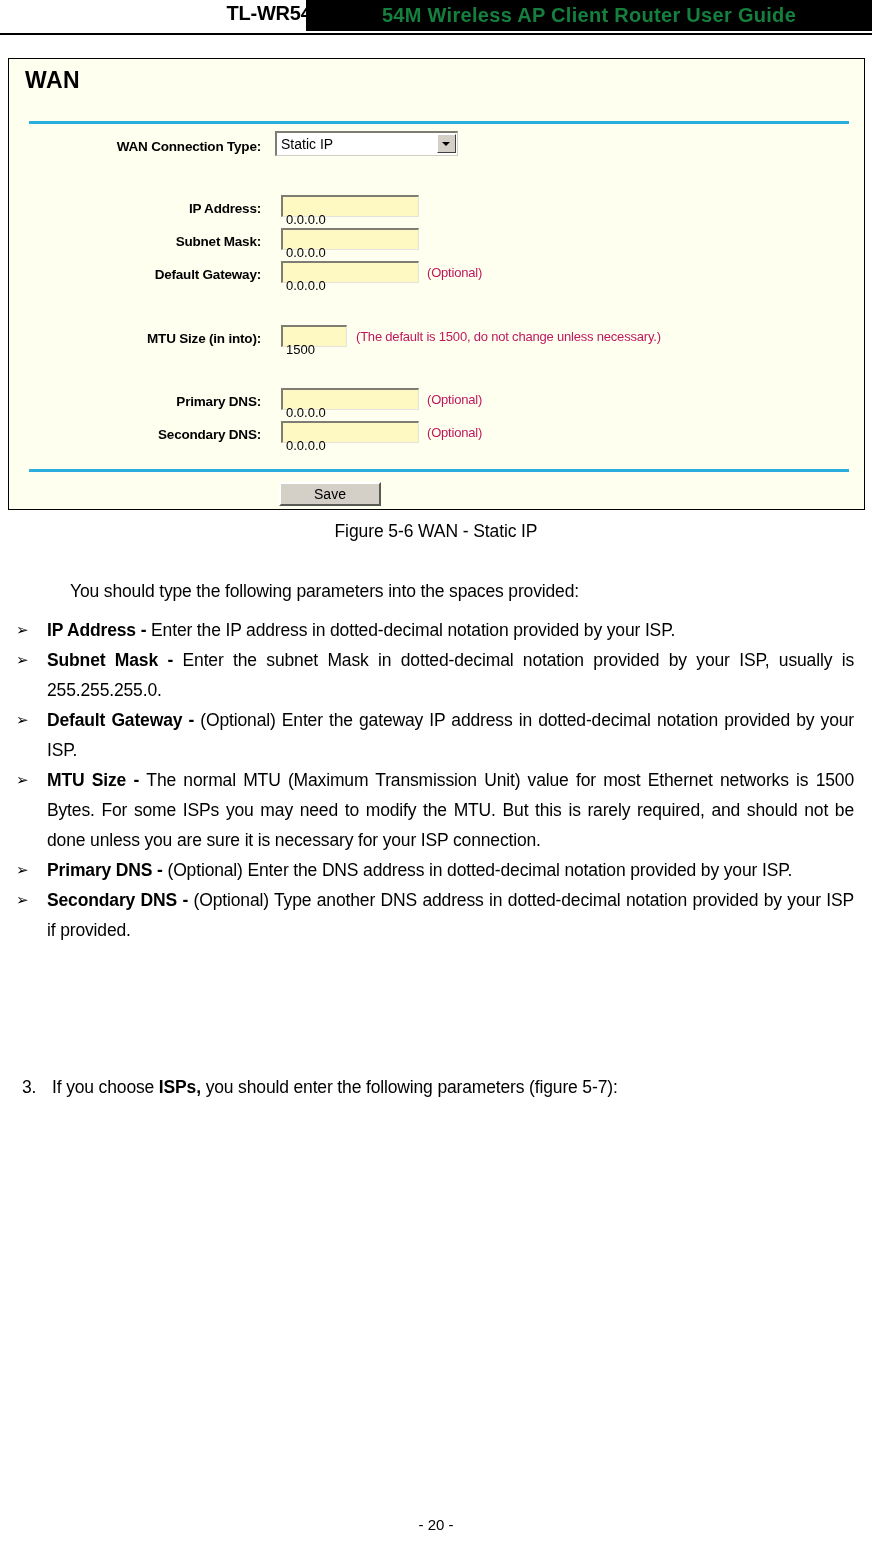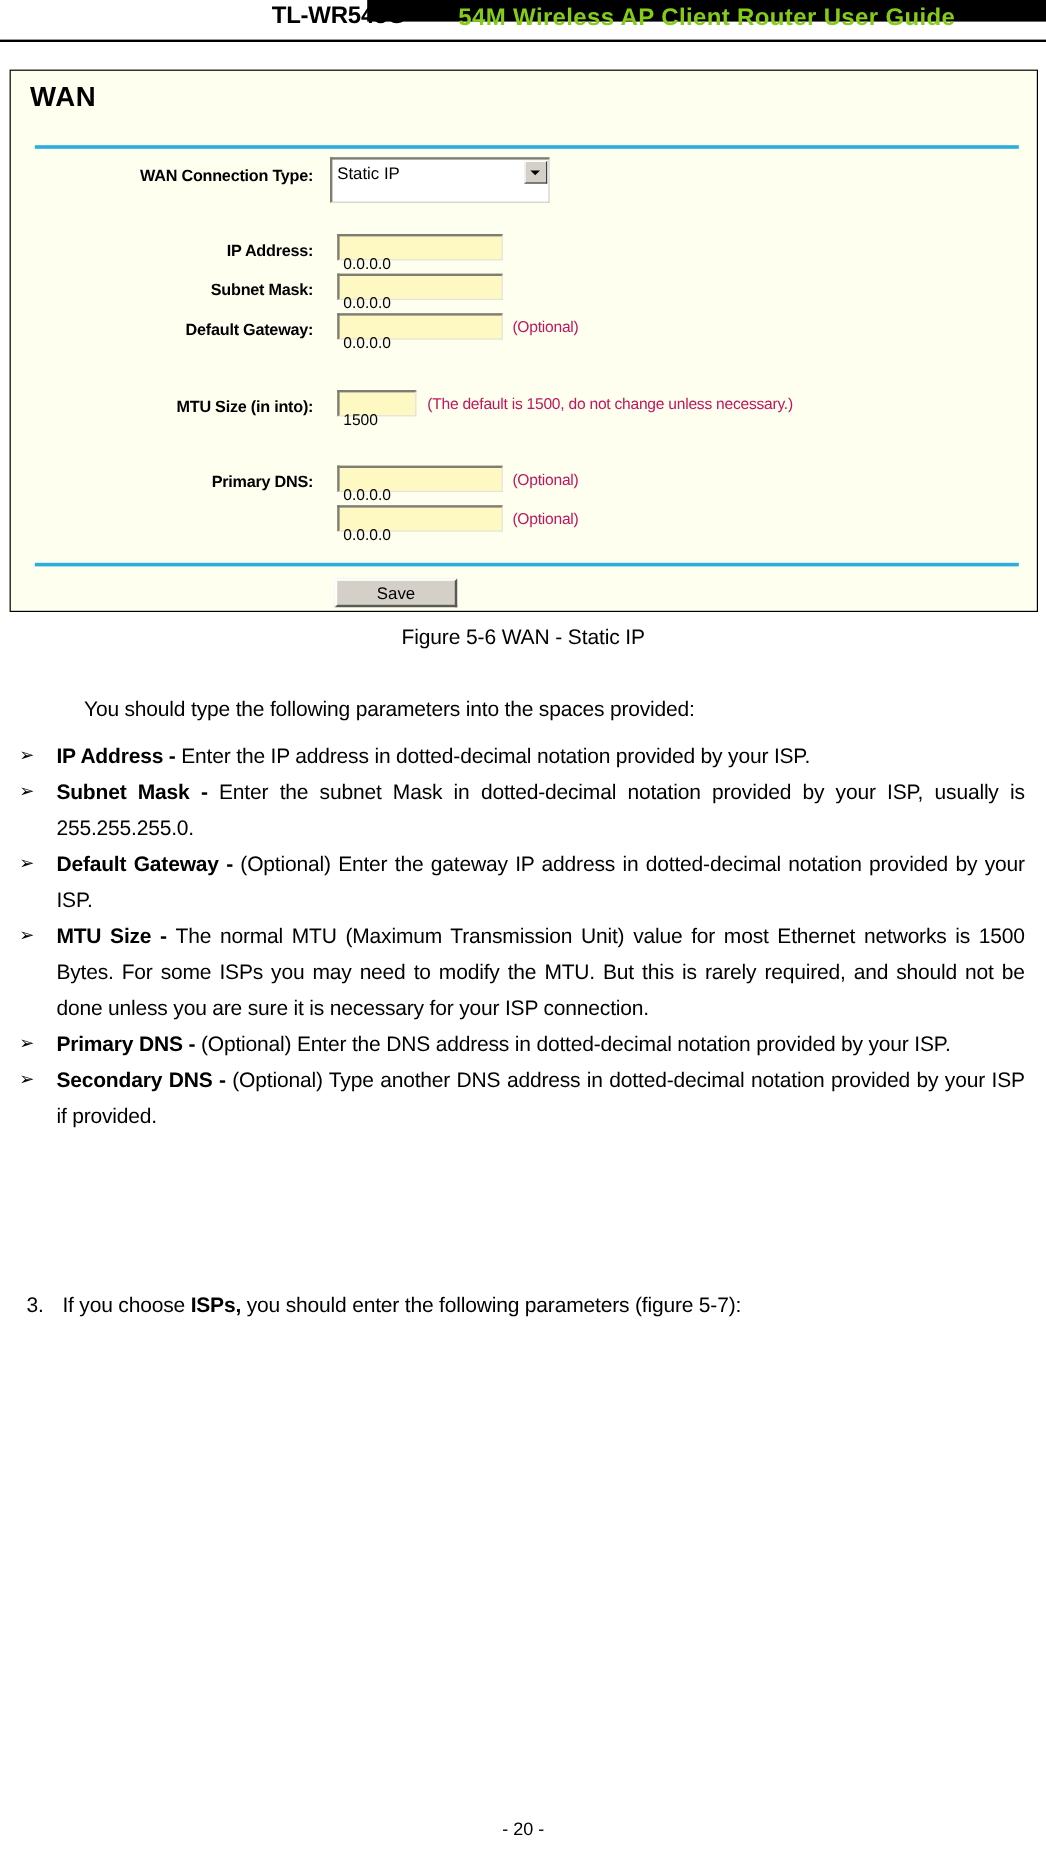--- a/index.html
+++ b/index.html
@@ -31,23 +31,23 @@
     font-size: 20px;
     font-weight: bold;
     letter-spacing: -0.2px;
     white-space: nowrap;
   }
   .header-banner {
     position: absolute;
     left: 306px;
     top: 0px;
     width: 566px;
-    height: 18px;
+    height: 31px;
     background: #000000;
-    color: #84cc16;
+    color: #15803d;
     font-size: 20px;
     font-weight: bold;
     line-height: 31px;
     text-align: center;
     letter-spacing: 0.3px;
     white-space: nowrap;
   }
   .header-rule {
     position: absolute;
     left: 0;
@@ -261,21 +261,21 @@
 </div>
 <div class="header-rule"></div>
 
 <div class="figure">
 
   <div class="fig-title">WAN</div>
   <div class="fig-hr top"></div>
 
   <div class="frow" style="top:76px;">
     <div class="flabel">WAN Connection Type:</div>
-    <div class="fselect" style="left:266px; top:-4px; width:183px; height:38px;">
+    <div class="fselect" style="left:266px; top:-4px; width:183px; height:25px;">
       <span class="sel-text">Static IP</span>
       <span class="sel-btn">
           <i></i>
         </span>
     </div>
   </div>
 
   <div class="frow" style="top:138px;">
     <div class="flabel">IP Address:</div>
     <div class="finput" style="left:272px; top:-2px; width:138px; height:22px;">0.0.0.0</div>
@@ -298,20 +298,21 @@
     <div class="fhint" style="left:347px; top:-2px;">(The default is 1500, do not change unless necessary.)</div>
   </div>
 
   <div class="frow" style="top:331px;">
     <div class="flabel">Primary DNS:</div>
     <div class="finput" style="left:272px; top:-2px; width:138px; height:22px;">0.0.0.0</div>
     <div class="fhint" style="left:418px; top:-2px;">(Optional)</div>
   </div>
 
   <div class="frow" style="top:364px;">
+    <div class="flabel">Secondary DNS:</div>
     <div class="finput" style="left:272px; top:-2px; width:138px; height:22px;">0.0.0.0</div>
     <div class="fhint" style="left:418px; top:-2px;">(Optional)</div>
   </div>
 
   <div class="fig-hr bottom"></div>
 
   <div class="fbutton" style="left:270px; top:423px; width:102px; height:24px; line-height:20px;">Save</div>
 </div>
 
 <div class="fig-caption">Figure 5-6    WAN - Static IP</div>

